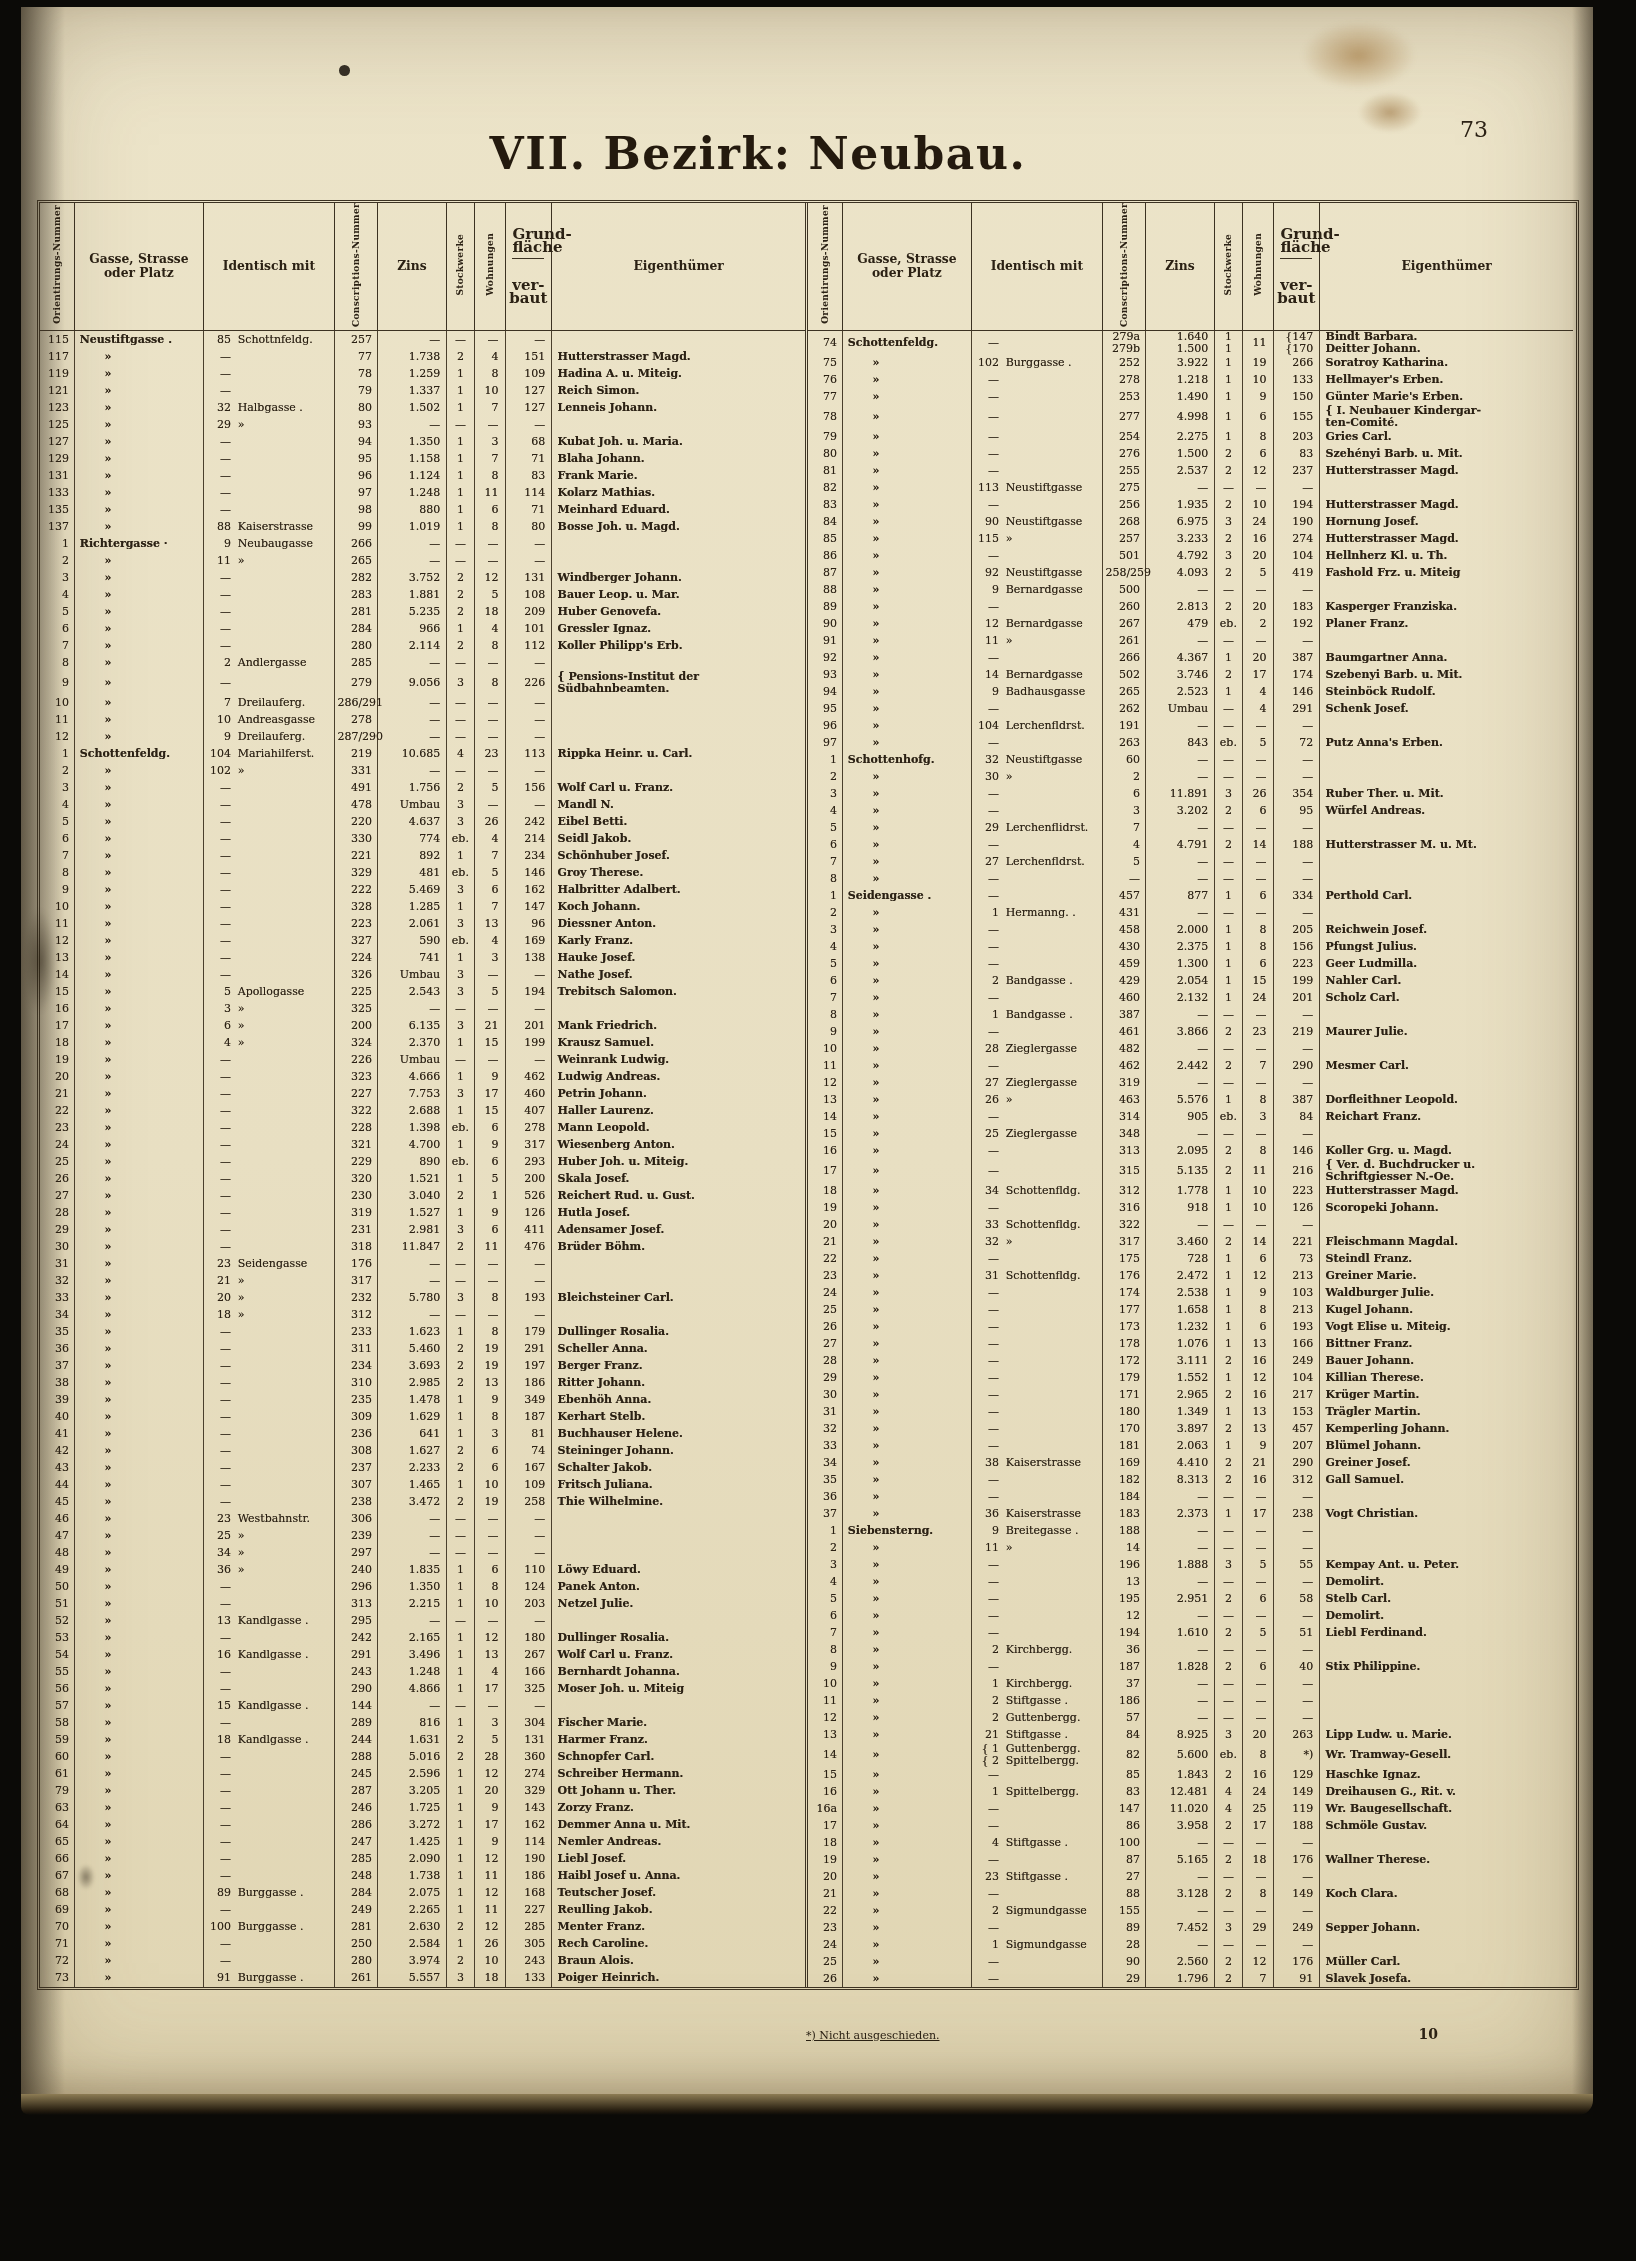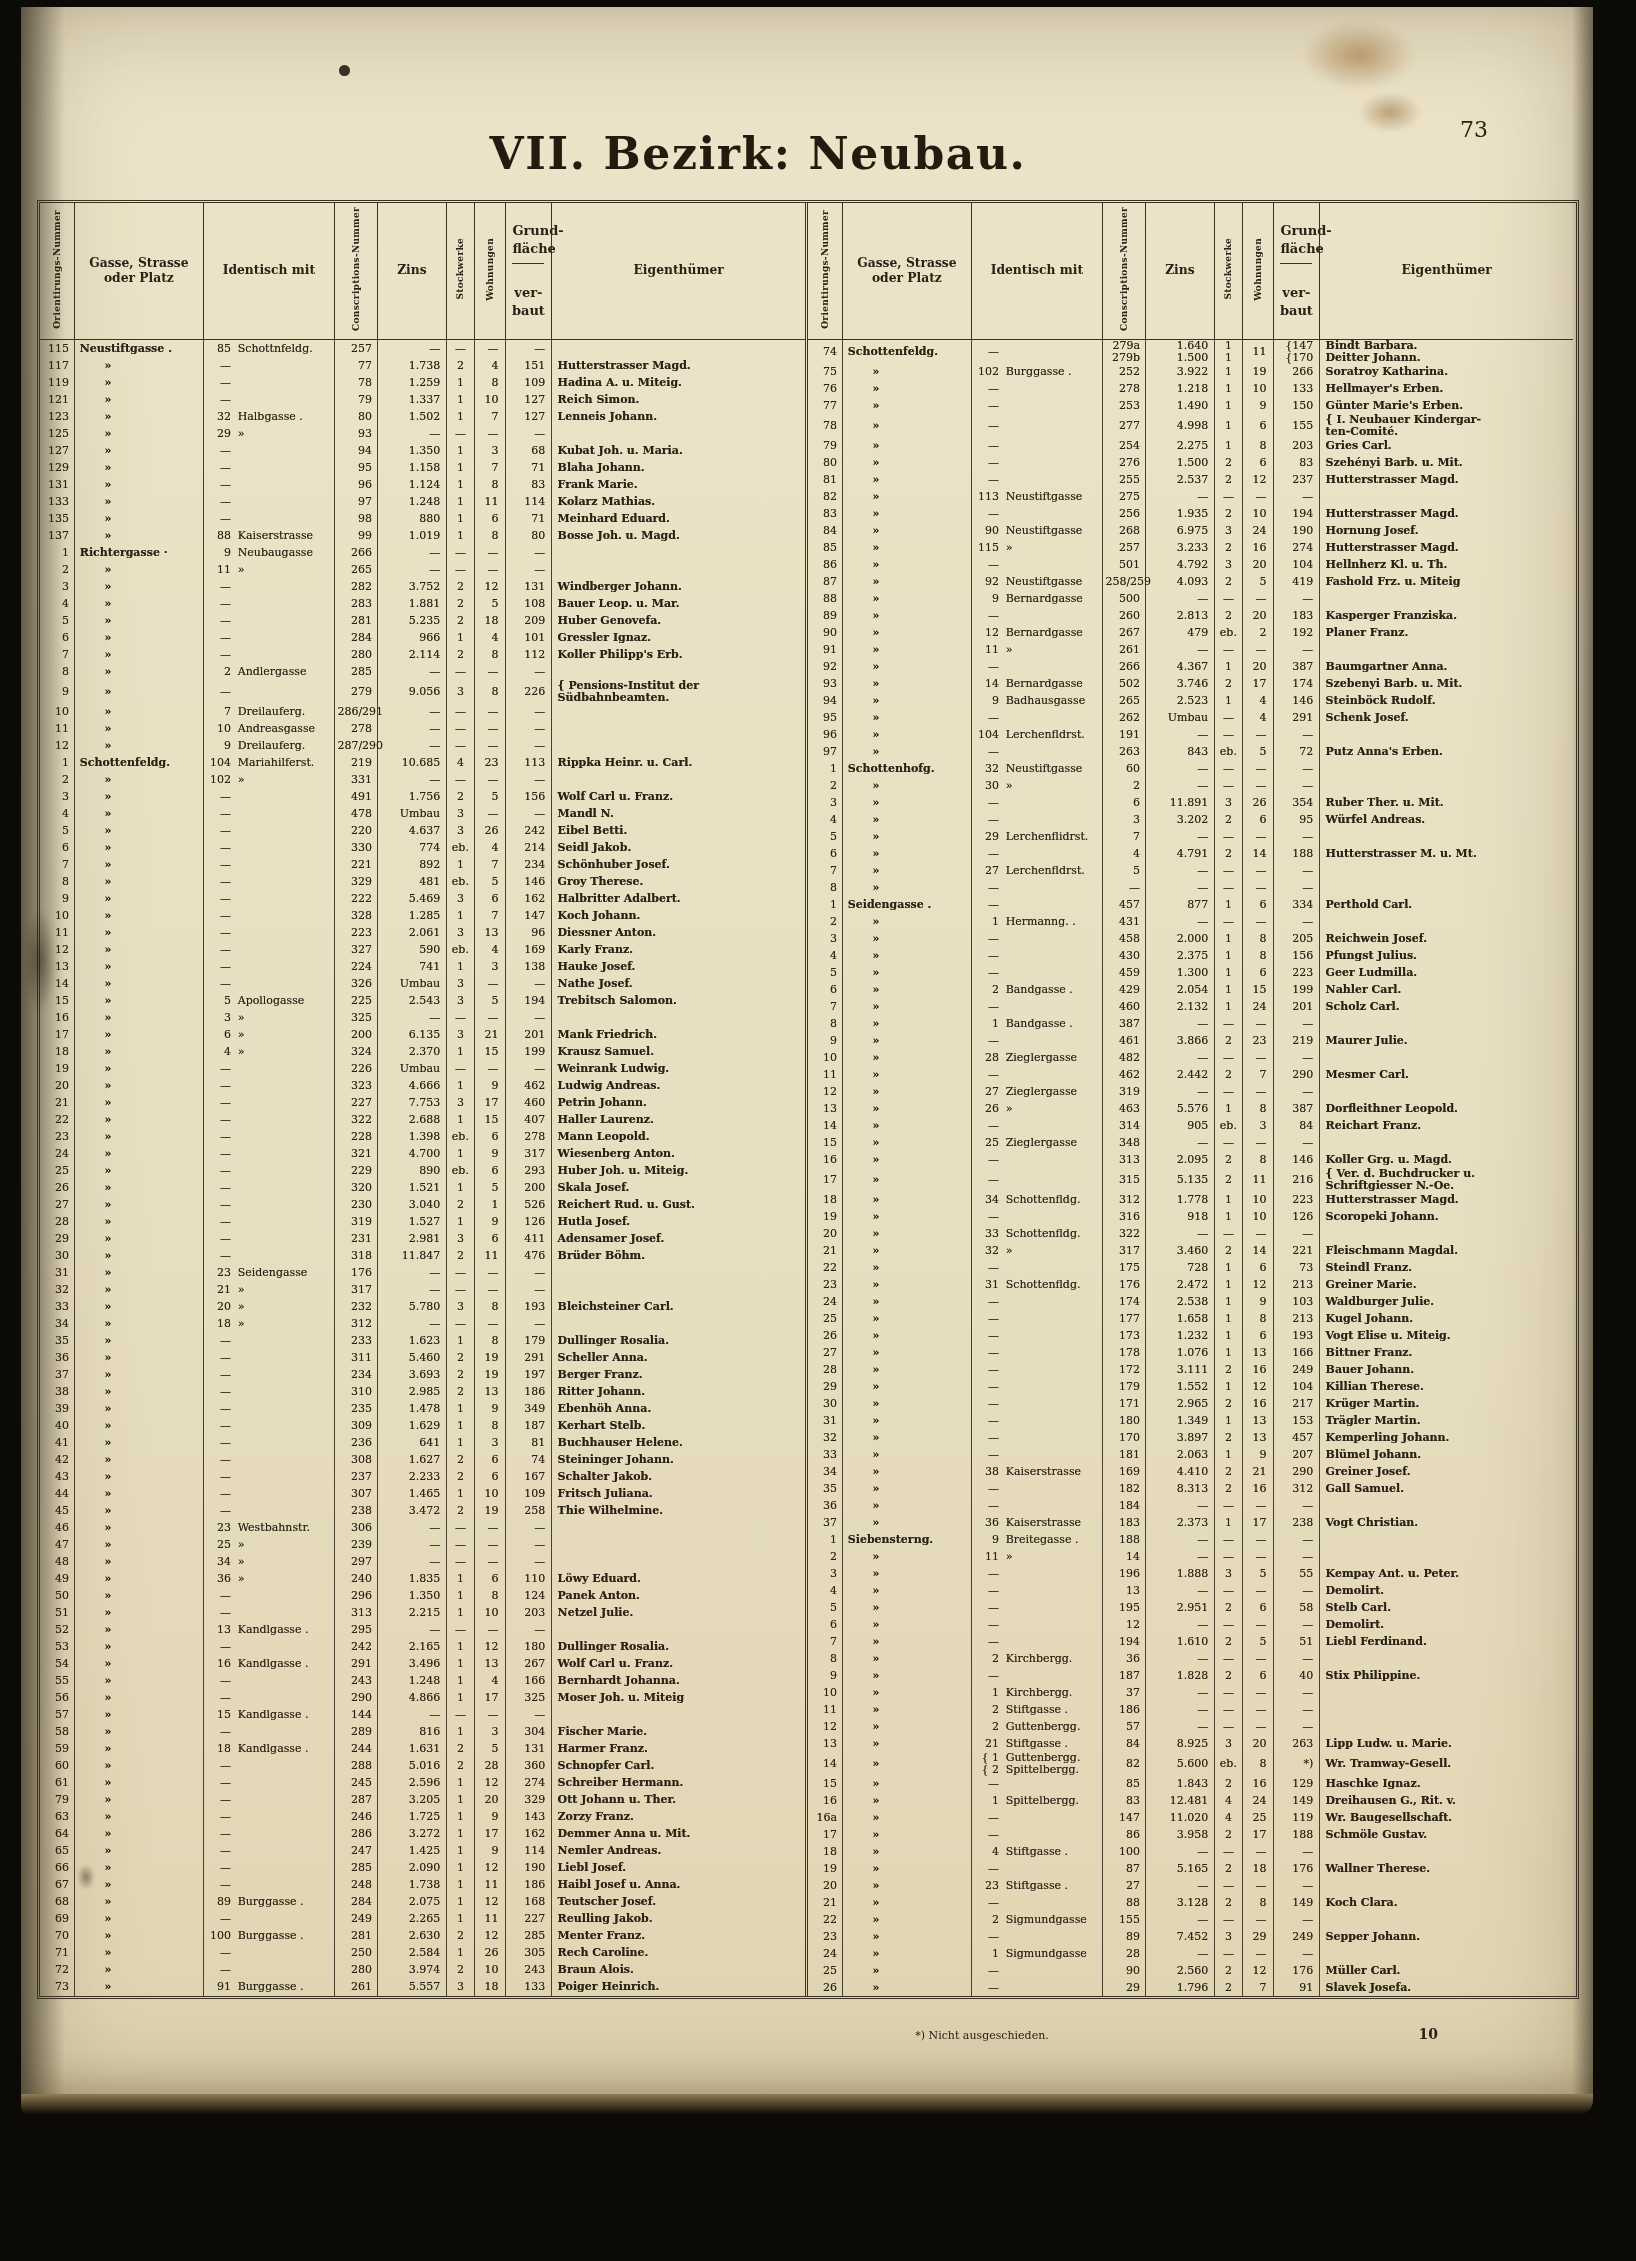--- a/index.html
+++ b/index.html
@@ -51,41 +51,41 @@
     border-left:0.8px solid #3c3222;border-bottom:1.6px solid #3c3222;
     font-size:12.3px;font-weight:bold;white-space:pre-line;line-height:14.7px;
     padding:0 1.6px;
   }
   .reg-table th:first-child{border-left:none;}
   .vert{
     writing-mode:vertical-rl;transform:rotate(180deg);display:inline-block;
     font-size:9px;font-weight:bold;letter-spacing:0.3px;white-space:nowrap;
   }
   .h-grund{padding:0;}
-  .h-grund div{white-space:pre-line;font-size:13px;line-height:18px;padding:4.9px 0;}
+  .h-grund div{white-space:pre-line;font-size:15px;line-height:13px;padding:4.9px 0;}
   .h-grund .grund-top{border-bottom:0.8px solid #3c3222;margin:0 4.9px;}
   .reg-table tbody td{
     height:17px;line-height:11.5px;padding:0 2.5px;vertical-align:middle;
     white-space:pre-line;border-left:0.8px solid #4a3f2c;
     text-shadow:0 0 0.3px rgba(43,33,20,.55);
   }
   .reg-table tbody td.c0{border-left:none;text-align:right;padding-right:4.9px;}
   .reg-table tbody td.c1{text-align:left;padding-left:4.9px;font-weight:bold;}
   .reg-table tbody td.c1.ditto{padding-left:29.5px;font-weight:bold;}
   .reg-table tbody td.c2{text-align:right;padding-right:3.3px;}
   .reg-table tbody td.c3{border-left:none;text-align:left;padding-left:3.3px;}
   .reg-table tbody td.c4{text-align:right;padding-right:4.9px;}
   .reg-table tbody td.c5{text-align:right;padding-right:5.7px;}
   .reg-table tbody td.c6{text-align:center;}
   .reg-table tbody td.c7{text-align:right;padding-right:6.5px;}
   .reg-table tbody td.c8{text-align:right;padding-right:5.7px;}
   .reg-table tbody td.c9{text-align:left;padding-left:5.7px;font-weight:bold;}
   .footnote{
-    position:absolute;top:2022px;left:785px;width:352px;text-align:center;
-    font-size:11px;color:#2b2114;
+    position:absolute;top:2022px;left:785px;width:352px;
+    font-size:11px;color:#2b2114;text-decoration:underline;
   }
   .sheet-number{
     position:absolute;top:2019px;right:155px;font-size:14px;font-weight:bold;color:#2b2114;
   }
   .stain{position:absolute;border-radius:50%;pointer-events:none;}
   .stain-tr1{left:1301px;top:21px;width:115px;height:69px;
     background:radial-gradient(ellipse at center,rgba(150,103,42,.55),rgba(150,103,42,0) 70%);filter:blur(2.5px);}
   .stain-tr2{left:1358px;top:92px;width:64px;height:41px;
     background:radial-gradient(ellipse at center,rgba(140,96,40,.5),rgba(140,96,40,0) 70%);filter:blur(1.6px);}
   .stain-dot{left:339px;top:65px;width:10.6px;height:10.6px;background:#17120a;opacity:.85;}

